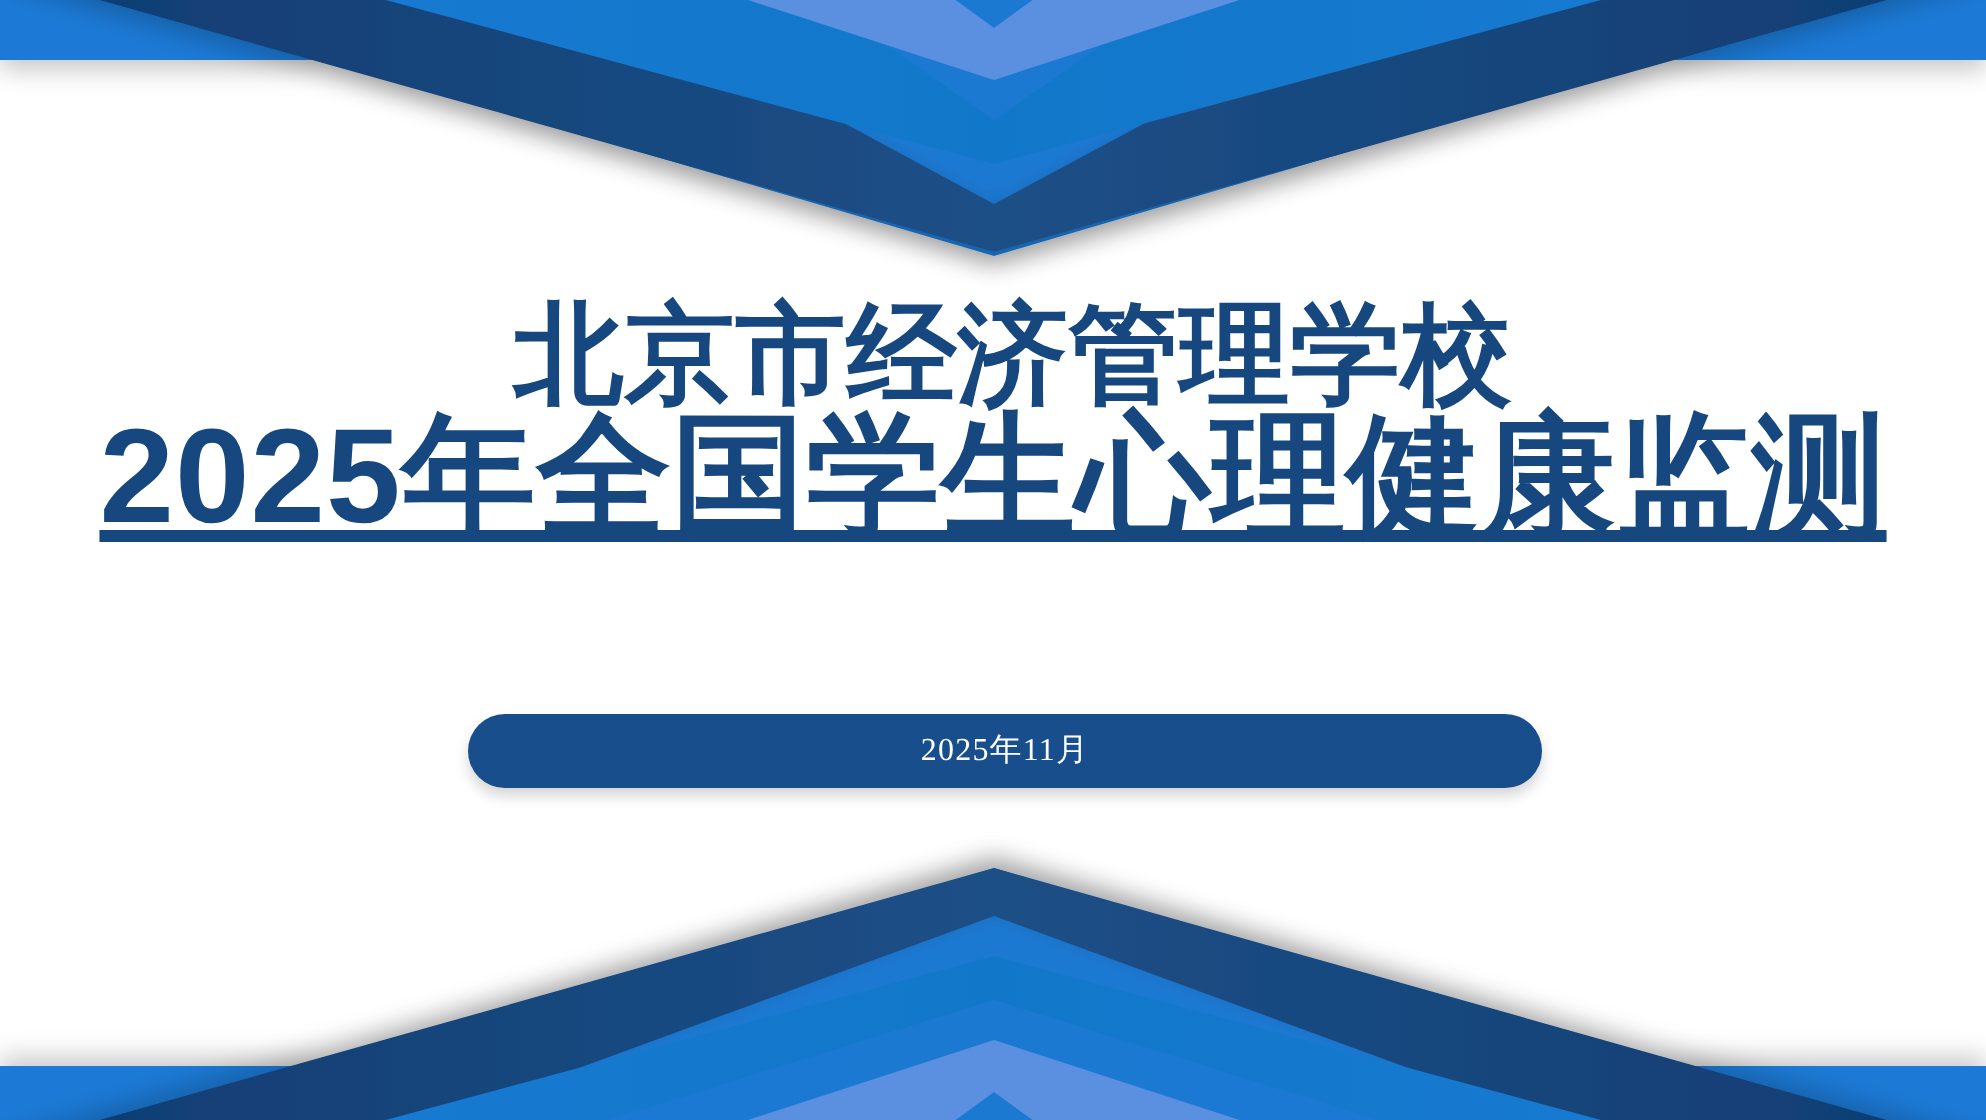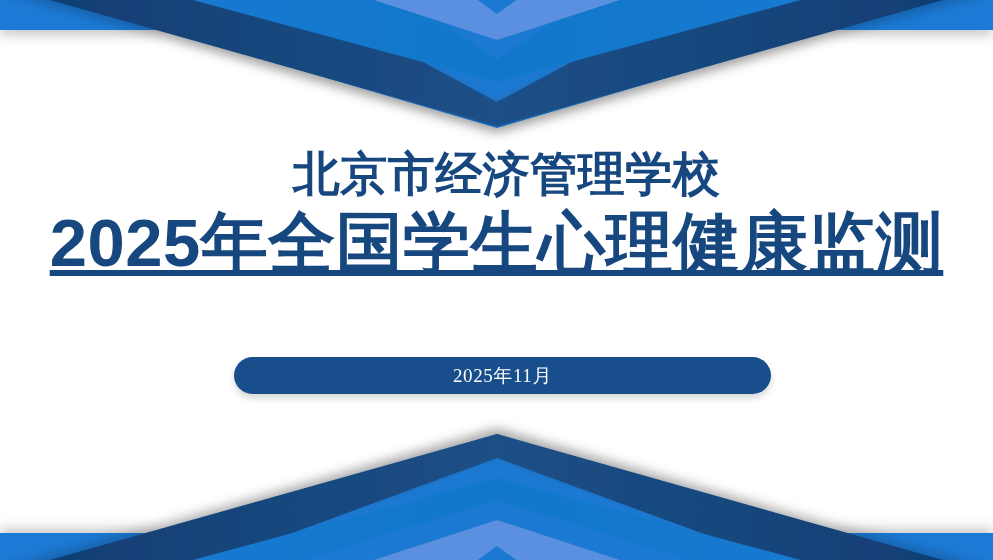--- a/index.html
+++ b/index.html
@@ -28,40 +28,40 @@
     z-index:20;
   }
   .title-line {
     display:block;
     color:#16477f;
     font-weight:bold;
     letter-spacing:0.5px;
     line-height:1.0;
     white-space:nowrap;
   }
-  .title-line-1 { font-size:47px; margin-bottom:12px;padding-left:20px; }
+  .title-line-1 { font-size:55px; margin-bottom:0;padding-left:20px; }
   .title-line-2 { font-size:67px;text-decoration:underline; }
 
   
   .date-pill {
     position:absolute;
     left:234px; top:357px;
     width:537px; height:37px;
     background:#184e8c;
     border-radius:19px;
     display:flex;
     align-items:center;
     justify-content:center;
     box-shadow:0 4px 7px rgba(0,0,0,0.17);
     z-index:20;
   }
   .date-pill-label {
     color:#ffffff;
     font-family:"Liberation Serif", serif;
-    font-size:19px;
+    font-size:16px;
     letter-spacing:0.6px;
     line-height:1;
   }
 </style>
 </head>
 <body>
 
 <div id="slide">
 
   <svg class="deco" viewBox="0 0 993 560" width="993" height="560" xmlns="http://www.w3.org/2000/svg" preserveAspectRatio="none">

